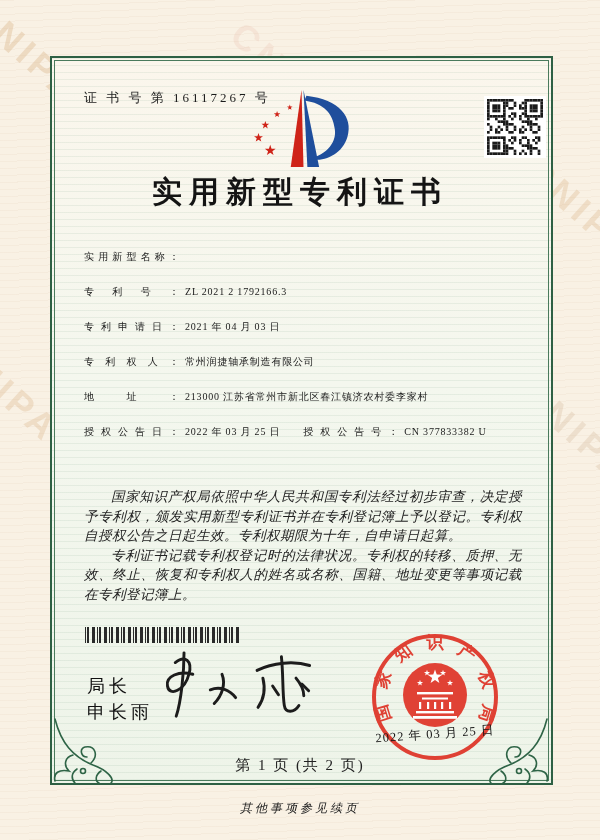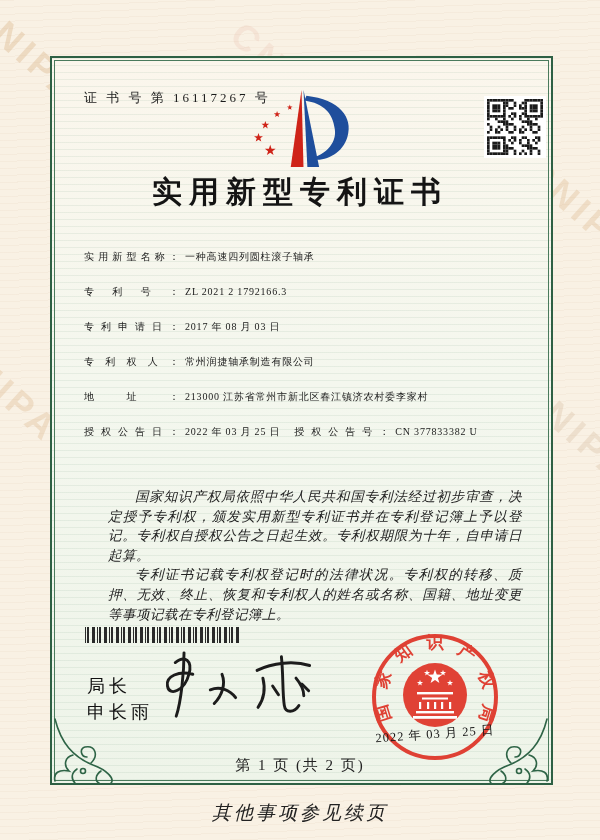--- a/index.html
+++ b/index.html
@@ -45,45 +45,44 @@
     text-align:center; font-size:30px; font-weight:bold;
     letter-spacing:7px; color:#141414;
   }
   .fields { position:absolute; left:84px; top:247px; width:450px; }
   .frow { display:flex; margin-bottom:15px; line-height:20px; font-size:10px; color:#1b1b1b; }
   .flabel {
     display:inline-block; width:95px; min-width:95px;
     text-align:justify; text-align-last:justify;
   }
   .fvalue { letter-spacing:0.8px; padding-left:6px; }
-  .grant-pair2 { margin-left:14px; display:flex; }
+  .grant-pair2 { margin-left:23px; display:flex; }
   .paras { position:absolute; left:84px; top:487px; width:438px; }
   .paras p {
     font-size:13.5px; line-height:19.6px; color:#222;
     font-style:italic; text-align:justify; text-indent:2em;
     letter-spacing:0.5px;
-    margin-left:24px;
   }
   .barcode { position:absolute; left:85px; top:627px; }
   .barcode svg { fill:#2a2a2a; }
   .director { position:absolute; left:87px; top:673px; font-size:18px; color:#111; letter-spacing:4px; line-height:26px; }
   .signature { position:absolute; left:148px; top:646px; }
   .seal { position:absolute; left:369px; top:631px; opacity:0.95; }
   .seal-date {
     position:absolute; left:356px; top:726px; width:158px;
     text-align:center; font-size:12.5px; color:#151515;
     letter-spacing:1px; transform:rotate(-4deg);
   }
   .page-no {
     position:absolute; left:0; right:0; top:756px;
     text-align:center; font-size:15px; color:#222; letter-spacing:2px;
   }
   .footer-note {
     position:absolute; left:0; right:0; top:800px;
-    text-align:center; font-size:19px; font-style:italic;
+    text-align:center; font-size:12px; font-style:italic;
     color:#222; letter-spacing:3px;
   }
   .flourish { position:absolute; }
   .flourish svg { stroke:#2e6446; fill:none; stroke-width:1.6; stroke-linecap:round; }
 </style>
 </head>
 <body>
 
 <div class="page">
 
@@ -324,29 +323,28 @@
           <rect x="57" y="60" width="3" height="3"></rect>
         </g>
       </svg>
   </div>
 
   <h1 class="title">实用新型专利证书</h1>
 
   <div class="fields">
     <div class="frow">
       <span class="flabel">实用新型名称：</span>
-      <span class="fvalue">一种高速四列圆柱滚子轴承</span>
     </div>
     <div class="frow">
       <span class="flabel">专利号：</span>
       <span class="fvalue">ZL 2021 2 1792166.3</span>
     </div>
     <div class="frow">
       <span class="flabel">专利申请日：</span>
-      <span class="fvalue">2017 年 08 月 03 日</span>
+      <span class="fvalue">2021 年 04 月 03 日</span>
     </div>
     <div class="frow">
       <span class="flabel">专利权人：</span>
       <span class="fvalue">常州润捷轴承制造有限公司</span>
     </div>
     <div class="frow">
       <span class="flabel">地址：</span>
       <span class="fvalue">213000 江苏省常州市新北区春江镇济农村委李家村</span>
     </div>
     <div class="frow">

